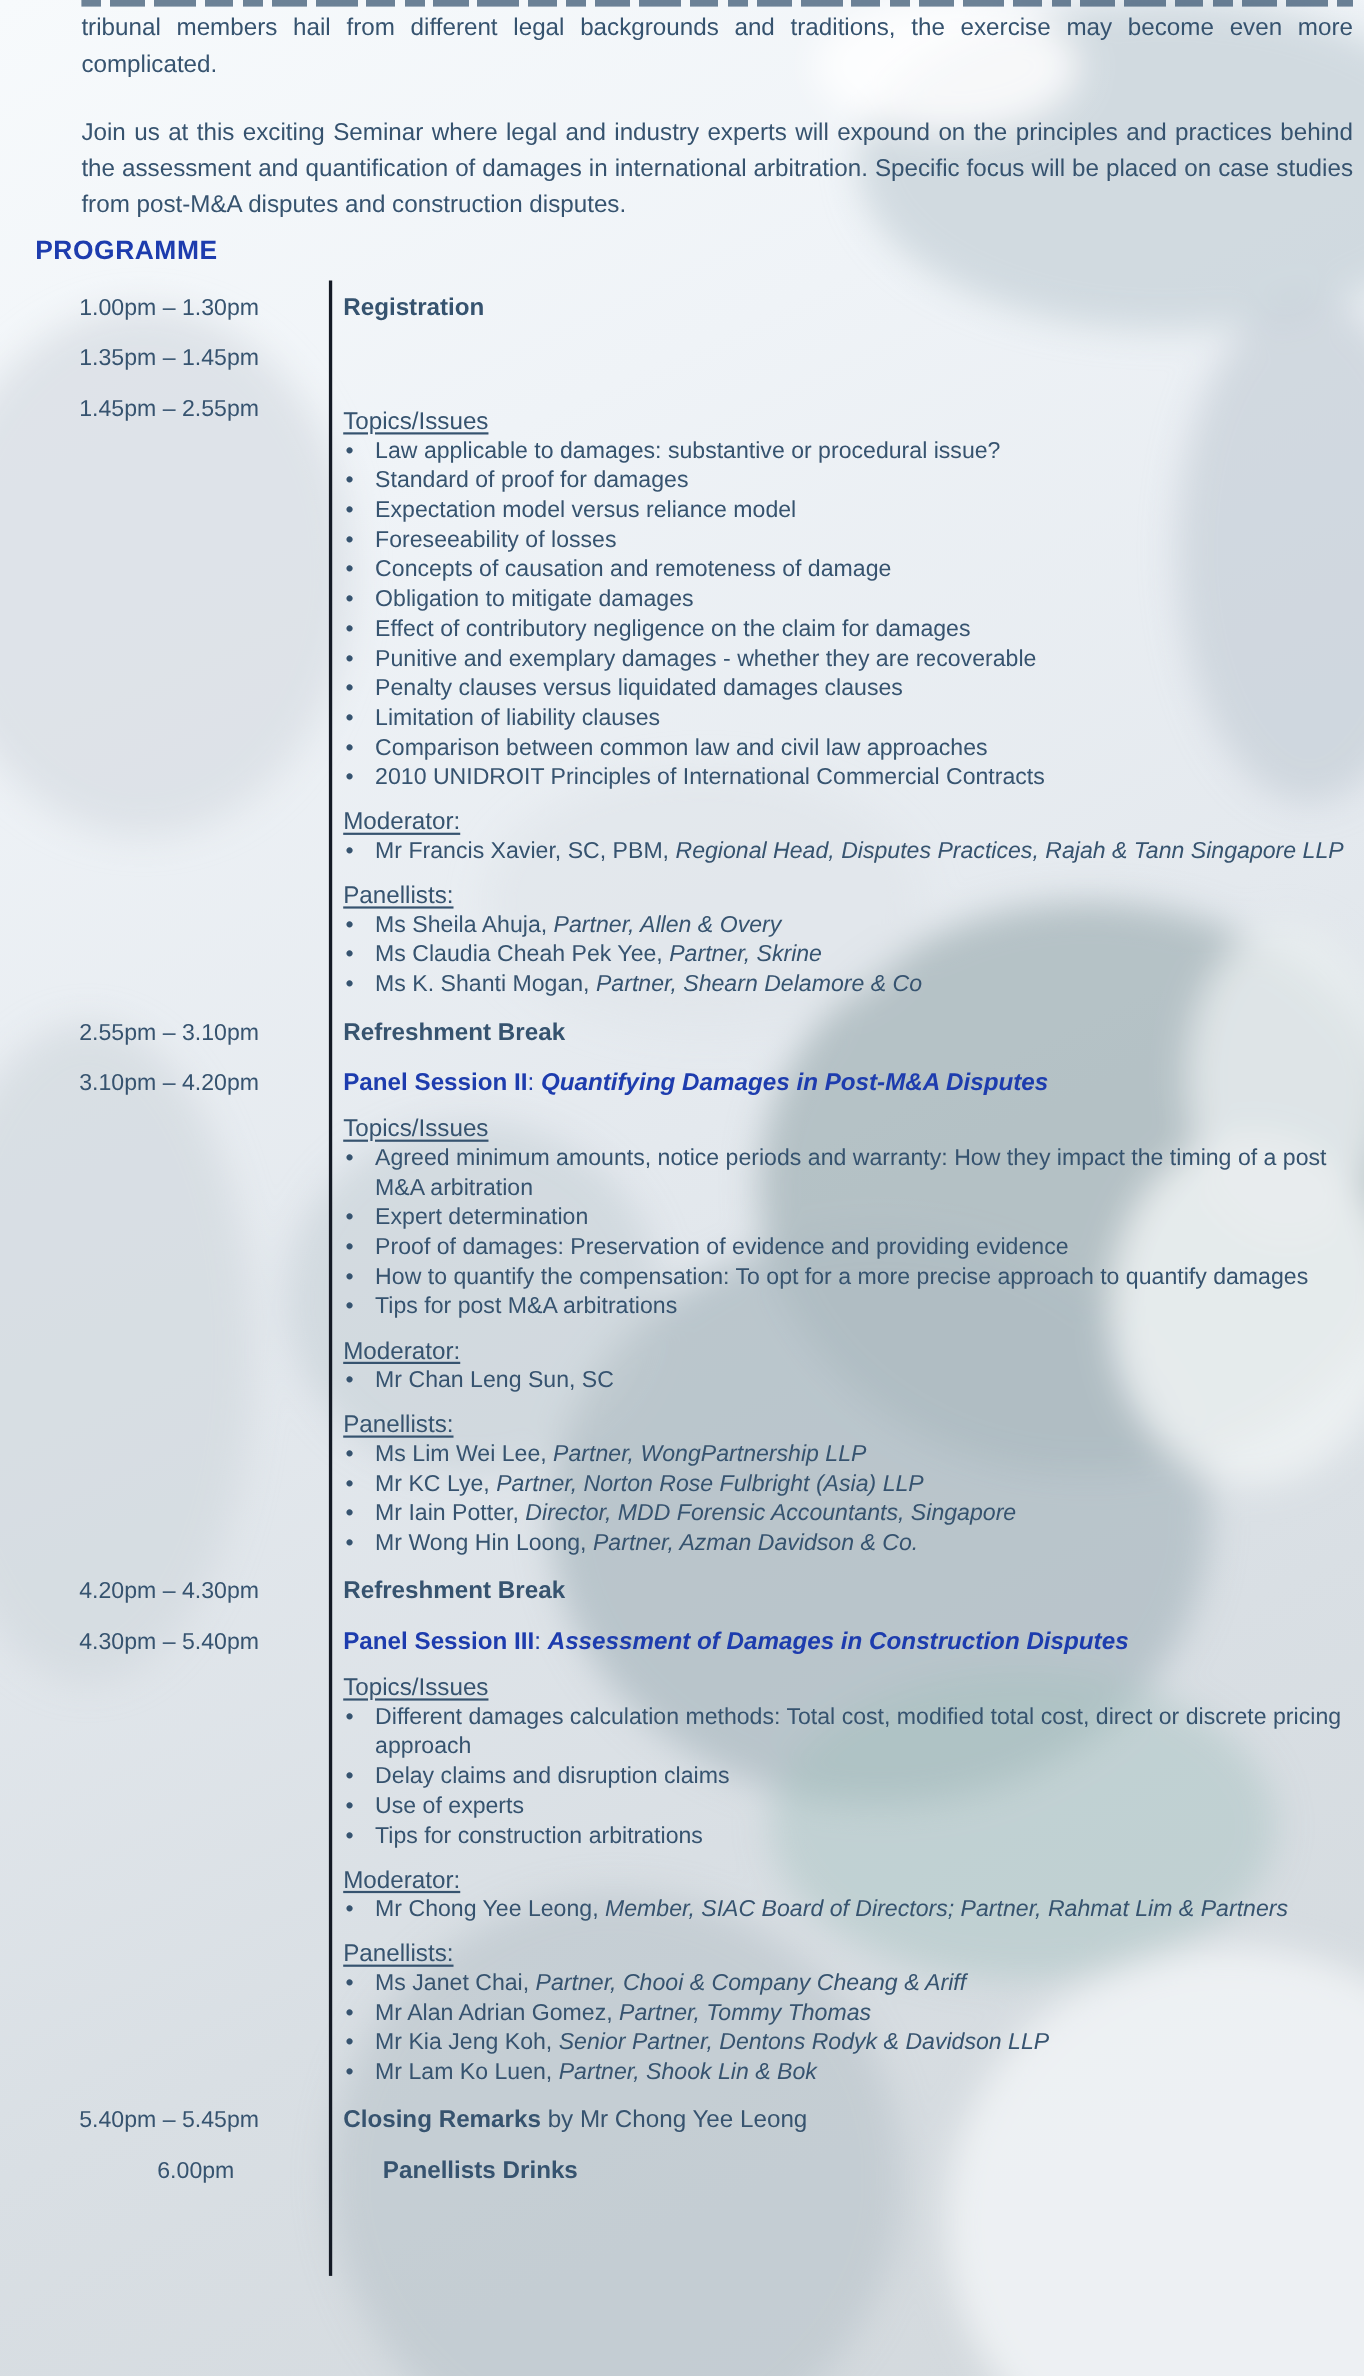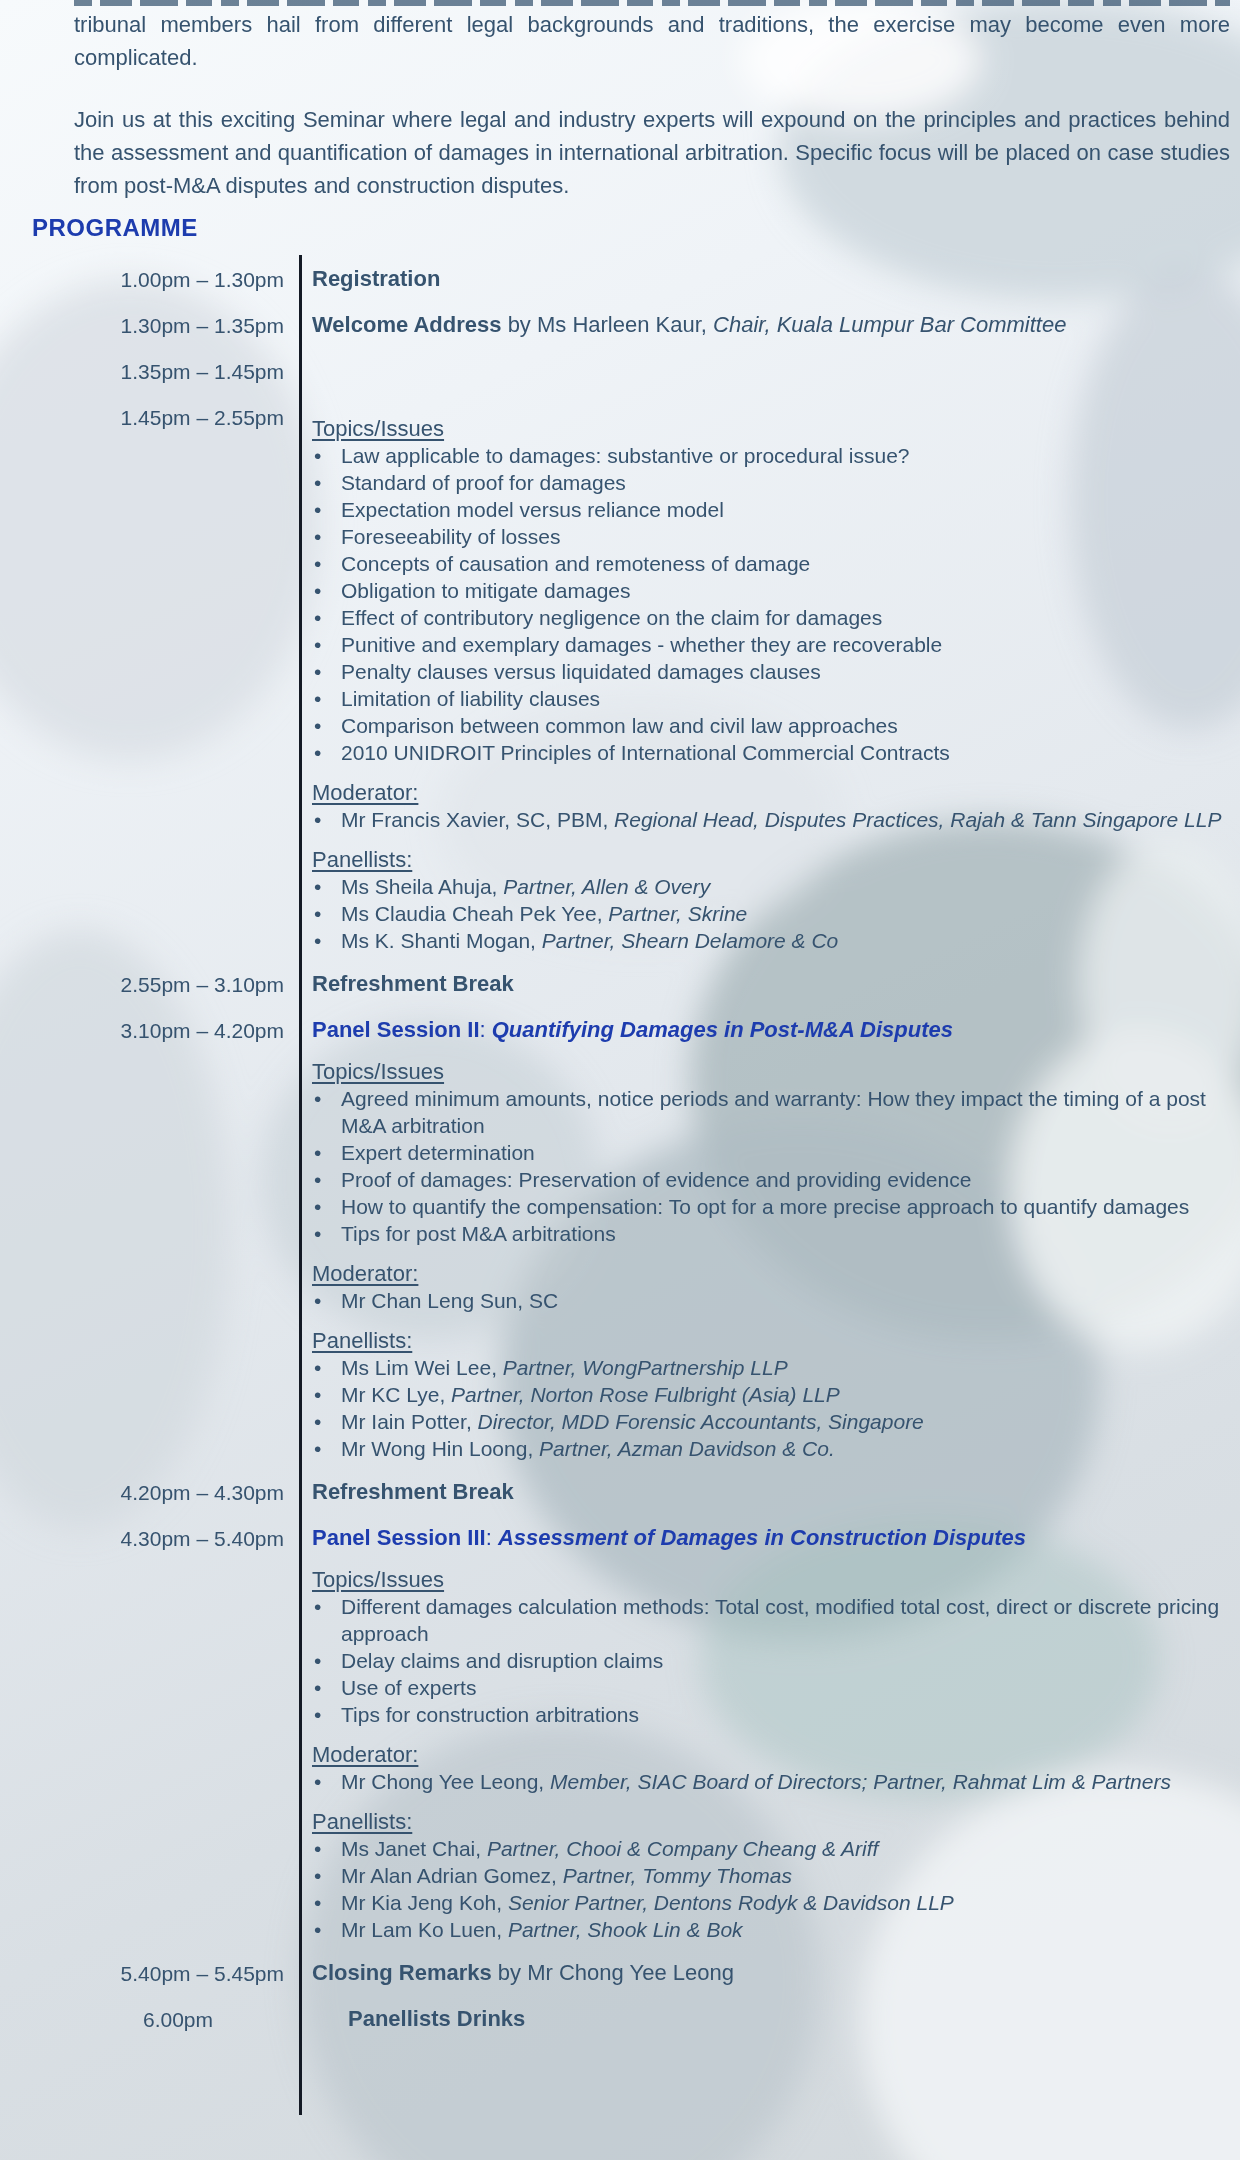--- a/index.html
+++ b/index.html
@@ -36,21 +36,21 @@
     color:#1d3cae;
   }
 
   .prog{position:relative;margin:16px 40px 0 40px;padding-top:6px;}
   .prog::before{
     content:"";position:absolute;left:227px;top:-3px;bottom:-80px;width:3px;
     background:#141a25;
   }
   .row{display:flex;margin-bottom:15px;}
   .row:last-child{margin-top:12px;gap:36px;}
-  .time{flex:none;width:212px;text-align:right;font-size:21px;line-height:30px;padding-top:1px;}
+  .time{flex:none;width:212px;text-align:left;font-size:21px;line-height:30px;padding-top:1px;}
   .row:last-child .time{text-align:center;}
   .cell{flex:1;margin-left:28px;padding-right:4px;font-size:22px;line-height:30px;}
   .subhead{margin-top:13px;line-height:27px;text-decoration:underline;text-underline-offset:3px;}
   .bullet{display:flex;font-size:21px;line-height:27px;}
   .dot{flex:none;width:27px;padding-left:2px;}
   .btxt{flex:1;}
   .b{font-weight:bold;}
   .i{font-style:italic;}
   .blue{color:#1d3cae;}
 </style>
@@ -94,26 +94,20 @@
     <h2 class="prog-title">PROGRAMME</h2>
 
     <div class="prog" id="prog">
         <div class="row">
           <div class="time">1.00pm – 1.30pm</div>
           <div class="cell">
             <div class="line"><span class="b">Registration</span></div>
           </div>
         </div>
         <div class="row">
-          <div class="time">1.30pm – 1.35pm</div>
-          <div class="cell">
-            <div class="line"><span class="b">Welcome Address</span><span> by Ms Harleen Kaur, </span><span class="i">Chair, Kuala Lumpur Bar Committee</span></div>
-          </div>
-        </div>
-        <div class="row">
           <div class="time">1.35pm – 1.45pm</div>
         </div>
         <div class="row">
           <div class="time">1.45pm – 2.55pm</div>
           <div class="cell">
             <div class="subhead">Topics/Issues</div>
             <div class="bullet">
               <span class="dot">•</span>
               <span class="btxt"><span>Law applicable to damages: substantive or procedural issue?</span></span>
             </div>

